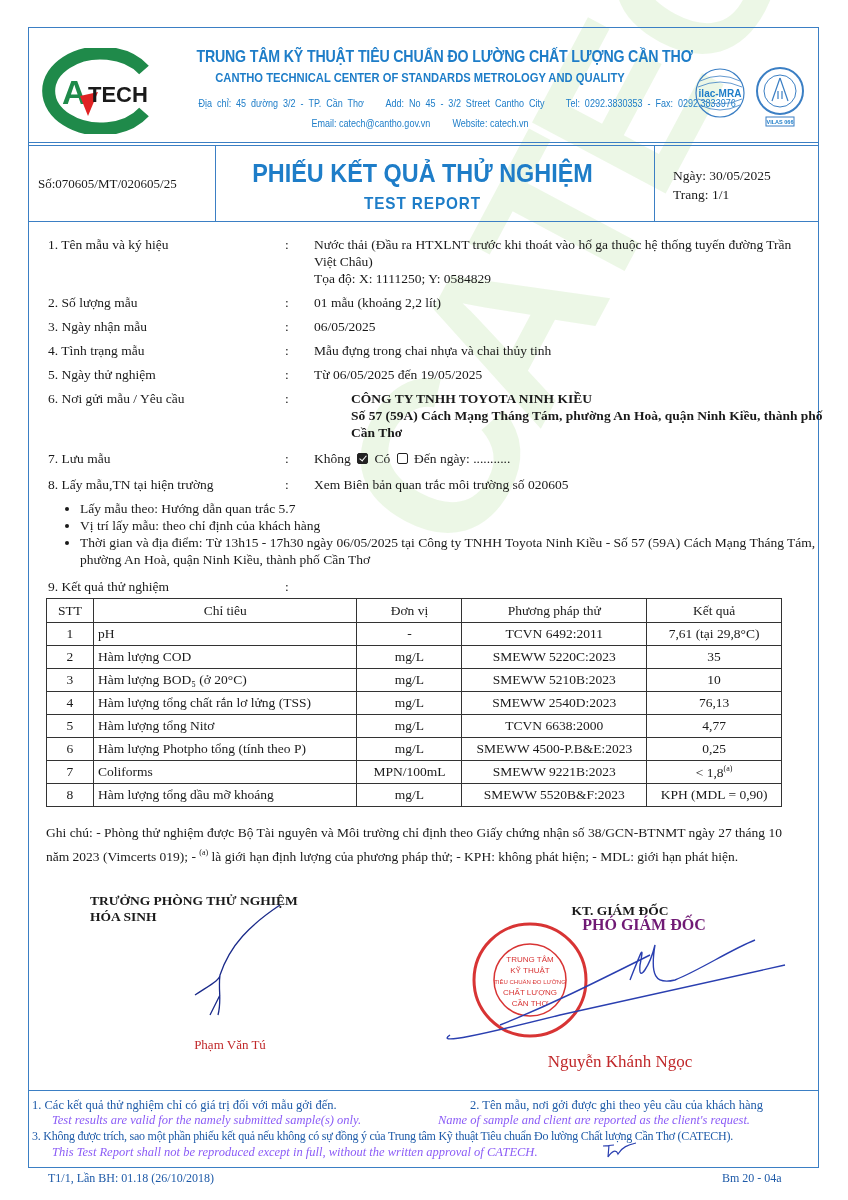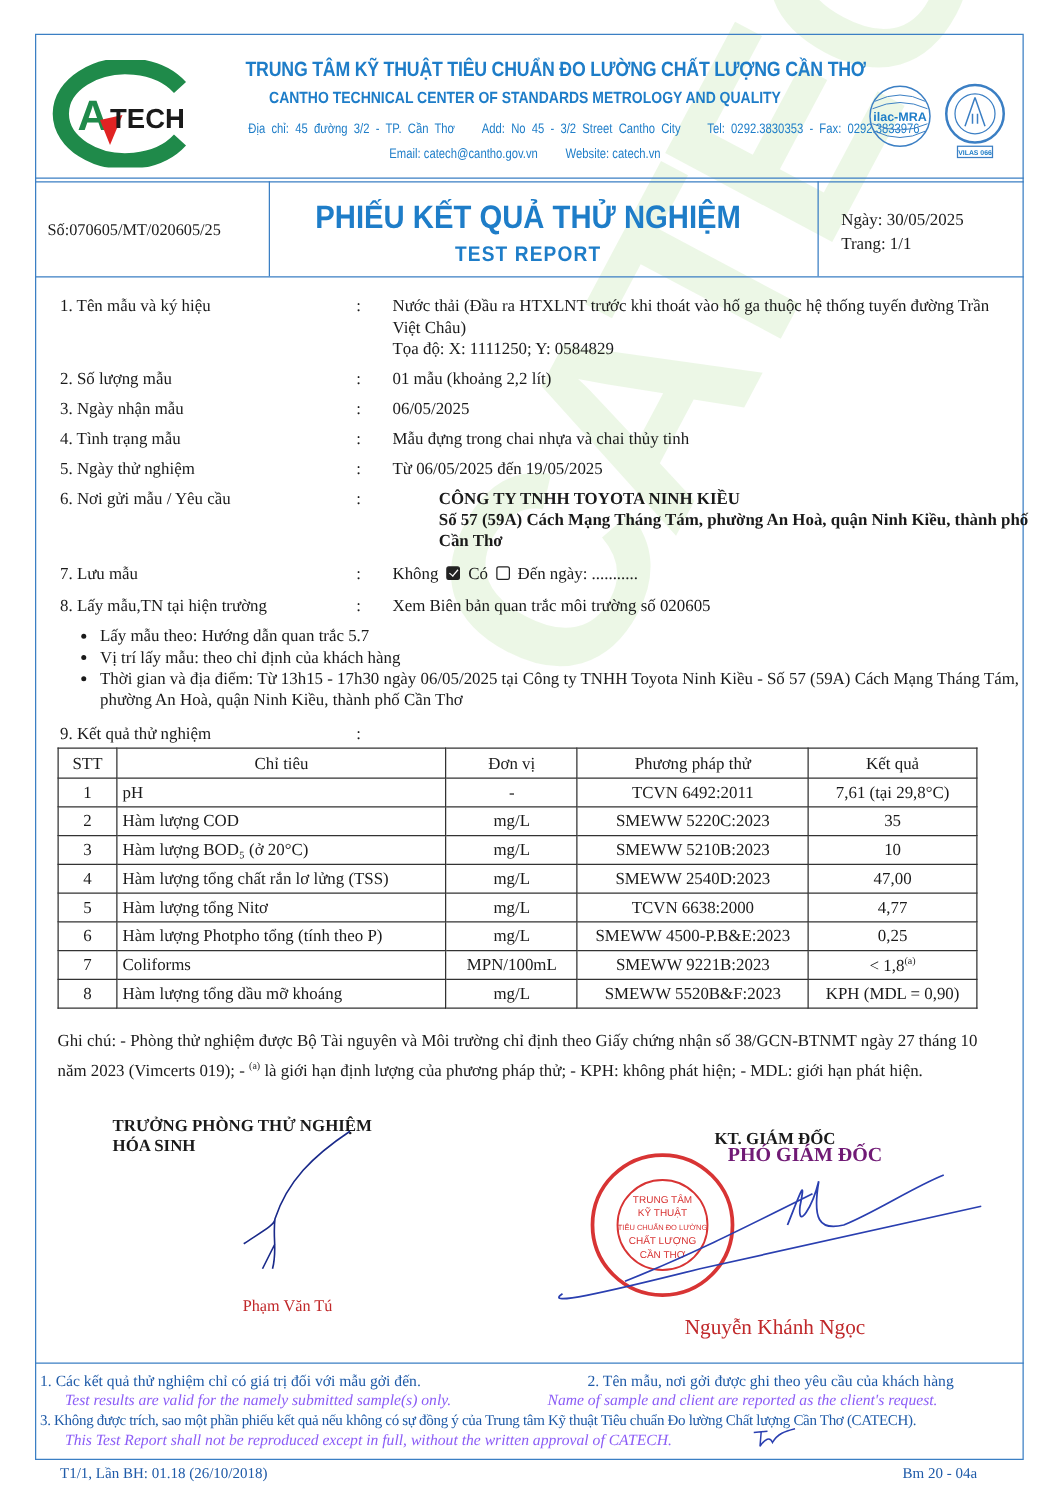--- a/index.html
+++ b/index.html
@@ -246,21 +246,21 @@
       <td>Hàm lượng BOD₅ (ở 20°C)</td>
       <td class="c">mg/L</td>
       <td class="c">SMEWW 5210B:2023</td>
       <td class="c">10</td>
     </tr>
     <tr>
       <td class="c">4</td>
       <td>Hàm lượng tổng chất rắn lơ lửng (TSS)</td>
       <td class="c">mg/L</td>
       <td class="c">SMEWW 2540D:2023</td>
-      <td class="c">47,00</td>
+      <td class="c">76,13</td>
     </tr>
     <tr>
       <td class="c">5</td>
       <td>Hàm lượng tổng Nitơ</td>
       <td class="c">mg/L</td>
       <td class="c">TCVN 6638:2000</td>
       <td class="c">4,77</td>
     </tr>
     <tr>
       <td class="c">6</td>

